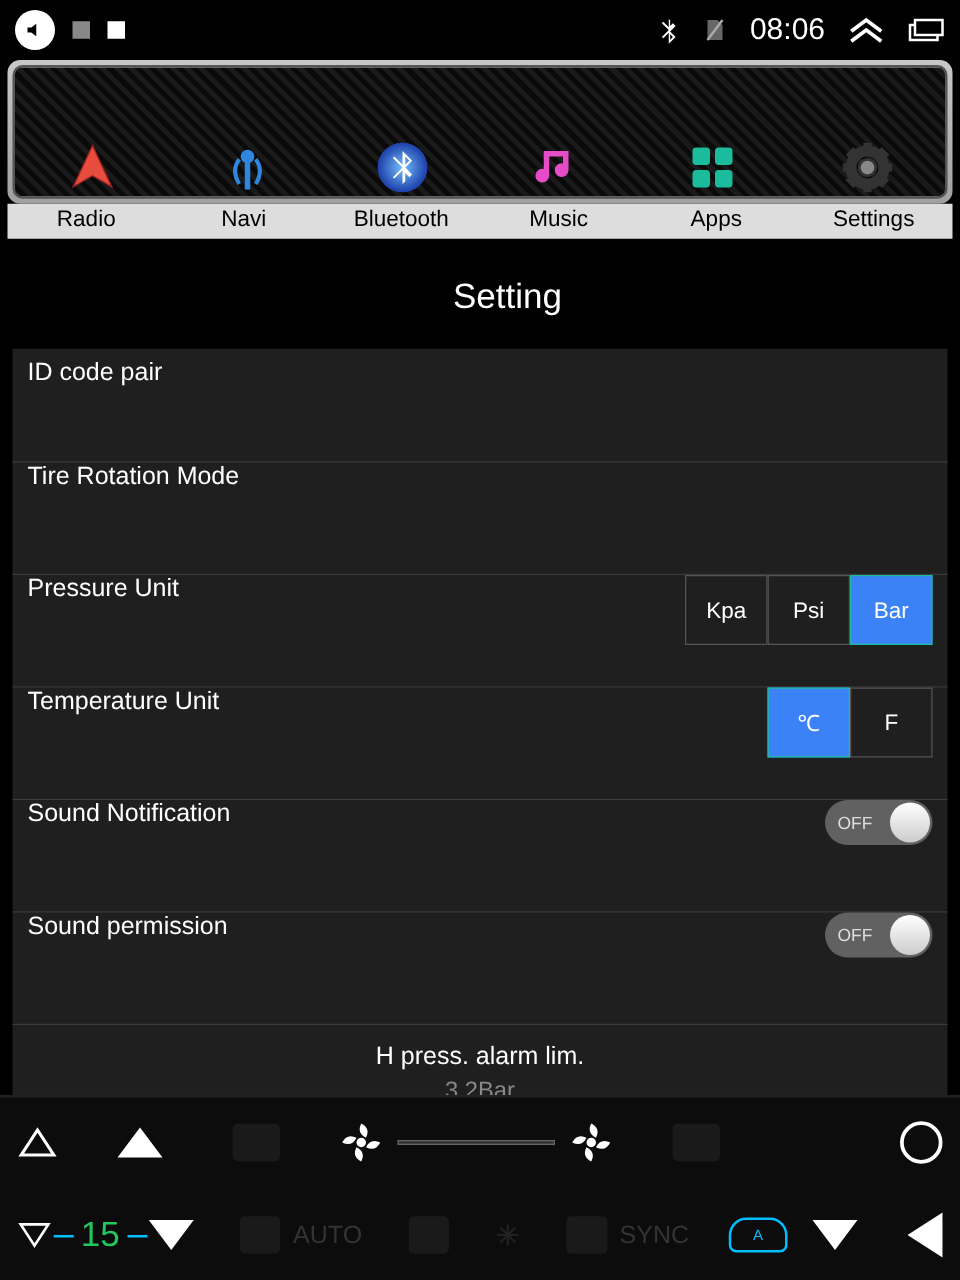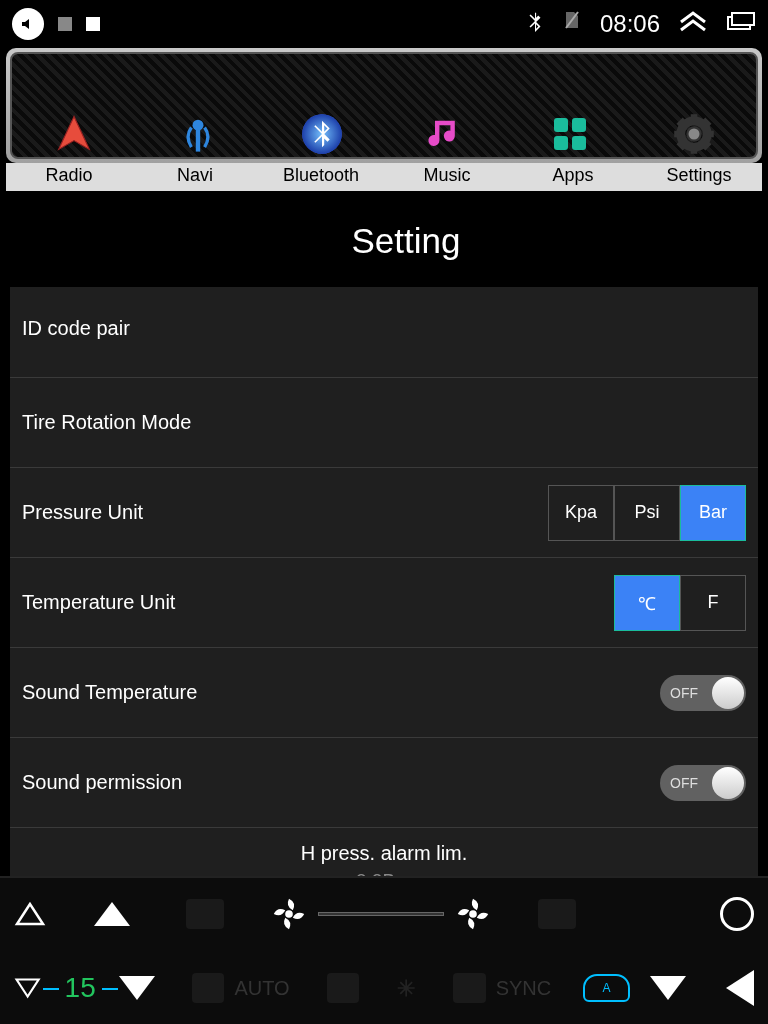--- a/index.html
+++ b/index.html
@@ -3,34 +3,34 @@
 <meta charset="utf-8">
 <style>
 * { margin: 0; padding: 0; box-sizing: border-box; font-family: sans-serif; }
 body { width: 768px; height: 1024px; background: #000; color: #fff; overflow: hidden; position: relative; }
 
 .status-bar { height: 48px; display: flex; align-items: center; padding: 0 12px; background: #000; }
 .status-left { display: flex; align-items: center; gap: 14px; }
 .vol-circle { width: 32px; height: 32px; border-radius: 50%; background: #fff; display: flex; align-items: center; justify-content: center; }
 .small-sq { width: 14px; height: 14px; background: #888; }
 .small-sq2 { width: 14px; height: 14px; background: #fff; }
-.status-right { margin-left: auto; display: flex; gap: 18px; }
+.status-right { margin-left: auto; display: flex; align-items: center; gap: 18px; }
 .clock { font-size: 24px; font-weight: 500; }
 
 .nav-bar { height: 115px; background: linear-gradient(#c8c8c8,#a0a0a0); border-radius: 10px; margin: 0 6px; padding: 4px; display: flex; position: relative; }
 .nav-inner { flex: 1; background: repeating-linear-gradient(45deg,#1a1a1a 0,#1a1a1a 4px,#0a0a0a 4px,#0a0a0a 8px); border-radius: 8px; display: flex; border: 2px solid #555; }
 .nav-item { flex: 1; display: flex; flex-direction: column; align-items: center; justify-content: flex-end; cursor: pointer; position: relative; padding-bottom: 0; }
 .nav-icon { width: 46px; height: 46px; display: flex; align-items: center; justify-content: center; margin-top: 12px; }
 .nav-label-row { height: 28px; display: flex; margin: 0 6px; background: #ddd; }
 .nav-label-row > div { flex: 1; text-align: center; color: #000; font-size: 18px; padding-top: 2px; }
 
-.page-title { text-align: center; font-size: 35px; padding: 30px 16px 26px; margin-left: 44px; }
+.page-title { text-align: center; font-size: 28px; padding: 30px 16px 26px; margin-left: 44px; }
 
 .settings-list { background: #1f1f1f; margin: 0 10px; }
-.setting-row { border-top: 1px solid #3a3a3a; padding: 16px 12px; height: 90px; display: flex; align-items: center; font-size: 20px; }
+.setting-row { border-top: 1px solid #3a3a3a; padding: 0 12px; height: 90px; display: flex; font-size: 20px; }
 .setting-row:first-child { border-top: none; padding-top: 8px; }
 .setting-label { flex: 1; color: #fff; }
 .setting-value { color: #888; font-size: 19px; }
 
 .seg-group { display: flex; }
 .seg-btn { width: 66px; height: 56px; border: 1px solid #555; display: flex; align-items: center; justify-content: center; font-size: 18px; cursor: pointer; color: #fff; background: #1f1f1f; }
 .seg-btn.active { background: #3b82f6; border-color: #1abc9c; }
 
 .toggle-off { width: 86px; height: 36px; border-radius: 18px; background: #616161; position: relative; display: flex; align-items: center; padding-left: 10px; font-size: 14px; color: #ddd; cursor: pointer; }
 .toggle-off .knob { position: absolute; right: 2px; top: 2px; width: 32px; height: 32px; border-radius: 50%; background: linear-gradient(#fff,#ccc); }
@@ -203,21 +203,21 @@
 
   <div class="setting-row">
     <div class="setting-label">Temperature Unit</div>
     <div class="seg-group">
       <div class="seg-btn active">℃</div>
       <div class="seg-btn">F</div>
     </div>
   </div>
 
   <div class="setting-row">
-    <div class="setting-label">Sound Temperature</div>
+    <div class="setting-label">Sound Notification</div>
     <div class="toggle-off">
       <span>OFF</span>
       <div class="knob"></div>
     </div>
   </div>
 
   <div class="setting-row">
     <div class="setting-label">Sound permission</div>
     <div class="toggle-off">
       <span>OFF</span>

